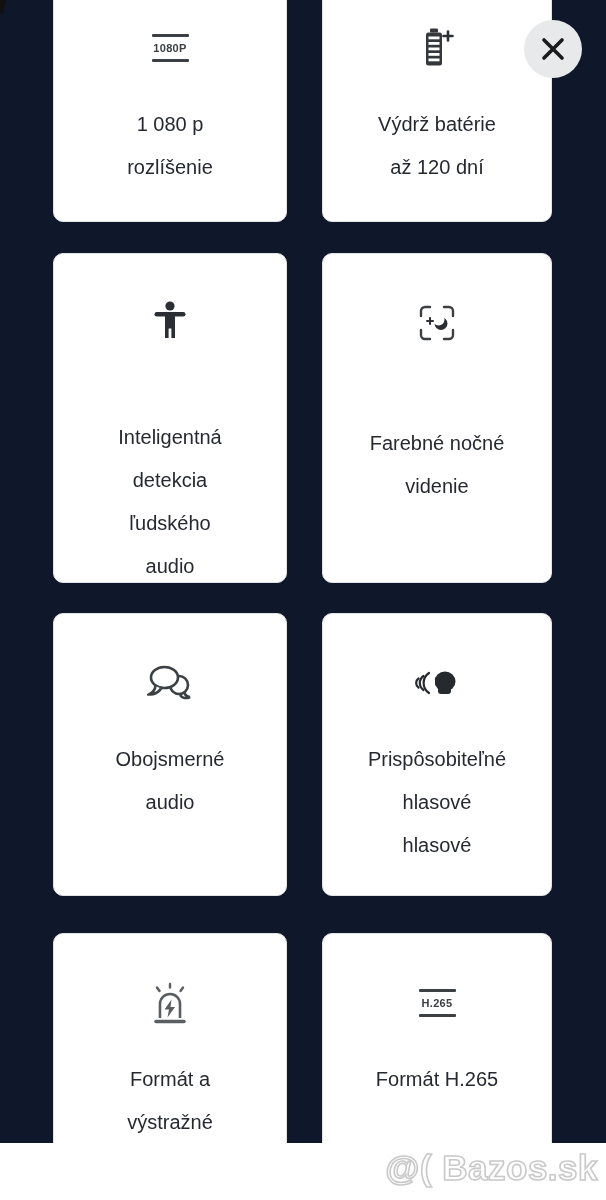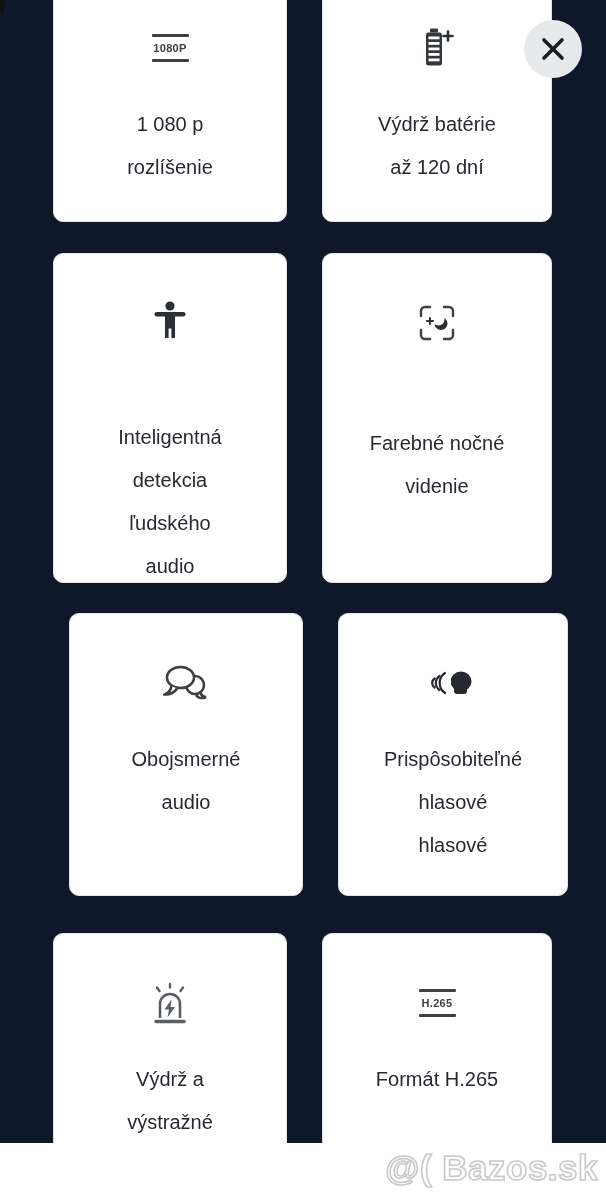--- a/index.html
+++ b/index.html
@@ -12,21 +12,21 @@
   .card {
     position:absolute; background:#fff;
     border:1px solid #e1e3e5; border-radius:10px;
     display:flex; flex-direction:column; align-items:center;
     box-sizing:border-box;
   }
   .c1 { left:53px;  width:234px; }
   .c2 { left:322px; width:230px; }
   .r1 { top:-22px; height:244px; }
   .r2 { top:253px; height:330px;gap:44px; }
-  .r3 { top:613px; height:283px;margin-left:16px; }
+  .r3 { top:613px; height:283px; }
   .r4 { top:933px; height:283px; }
   .icon-slot {
     height:44px; margin-top:47px;
     display:flex; align-items:center; justify-content:center;
     overflow:visible;
   }
   .card-text {
     margin-top:33px; text-align:center;
     font-size:20px; line-height:43px; color:#262a30;
   }
@@ -192,21 +192,21 @@
         <path d="M9 41.5 H37" stroke="#5a5e63" stroke-width="3.5" stroke-linecap="round" fill="none"></path>
         <path d="M24.5 19.5 L17.5 29.5 h4.5 L20.5 37.5 L28 27 h-4.5 z" fill="#5a5e63"></path>
         <g stroke="#5a5e63" stroke-width="2.4" stroke-linecap="round" fill="none">
           <path d="M12.5 11 L10 7.5"></path>
           <path d="M23 7.5 V4"></path>
           <path d="M33.5 11 l2.5 -3.5"></path>
         </g>
       </svg>
     </div>
     <div class="card-text">
-      <div>Výdrž a</div>
+      <div>Formát a</div>
       <div>výstražné</div>
     </div>
   </div>
 
   <div class="card c2 r4">
     <div class="icon-slot">
       <div class="badge">
         <div class="bar"></div>
         <div class="txt">H.265</div>
         <div class="bar"></div>

